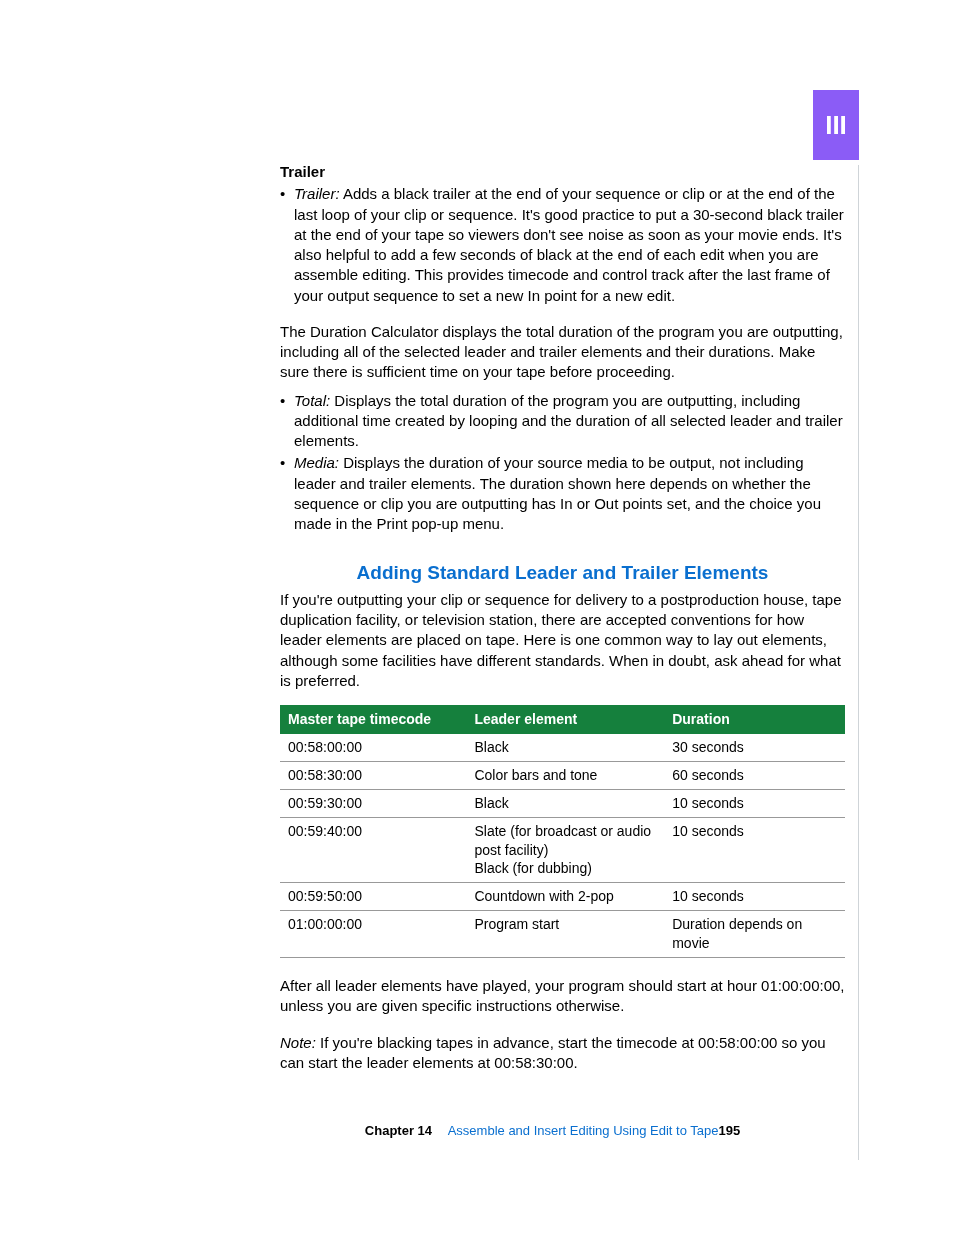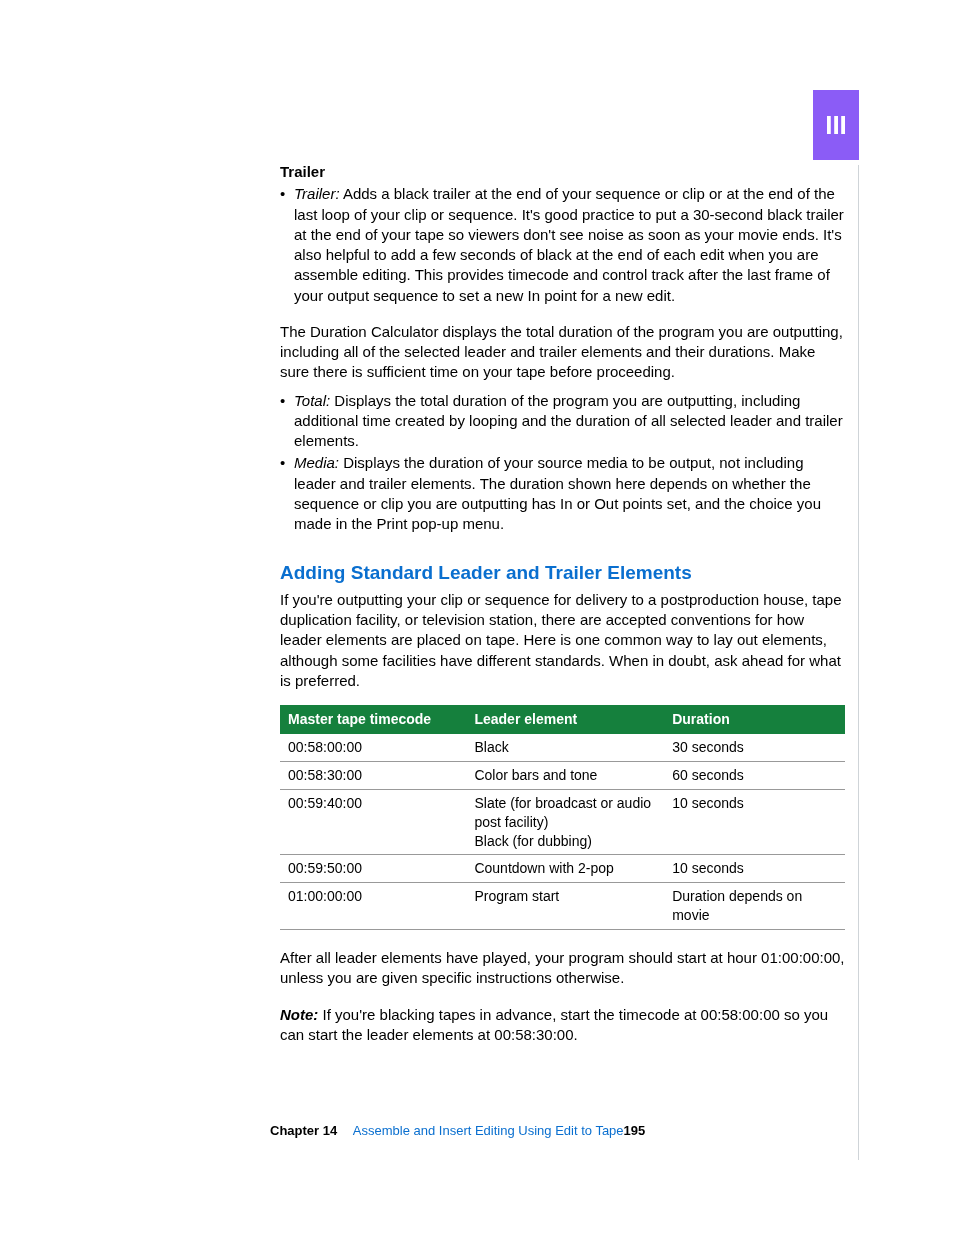--- a/index.html
+++ b/index.html
@@ -51,20 +51,21 @@
     top: 0;
   }
   .run-in { font-style: italic; text-align: right; }
   .section-gap { margin-top: 16px; }
   .h2 {
     color: #0a6fcf;
     font-weight: 600;
     font-size: 19px;
     margin-top: 26px;
     margin-bottom: 4px;
+    text-align: center;
   }
   table.leader {
     width: 100%;
     border-collapse: collapse;
     margin-top: 14px;
     font-size: 14px;
   }
   table.leader th {
     background: #15803d;
     color: #fff;
@@ -73,29 +74,29 @@
     padding: 5px 8px;
   }
   table.leader td {
     padding: 4px 8px;
     vertical-align: top;
     border-bottom: 1px solid #999;
   }
   table.leader td.le { line-height: 1.35; }
   .after-table { margin-top: 18px; }
   .note { margin-top: 16px; }
-  .note-label { font-style: italic; font-weight: 700; }
+  .note-label { font-style: italic; font-weight: 400; }
   .footer {
     position: absolute;
     left: 270px;
     width: 565px;
     top: 1123px;
     font-size: 13px;
     display: flex;
-    justify-content: flex-start;
+    justify-content: center;
     align-items: baseline;
   }
   .footer .chap-label { font-weight: 700; }
   .footer .chap-title { color: #0a6fcf; margin-left: 12px; }
   .footer .page { font-weight: 700; }
   .right-rule {
     position: absolute;
     right: 95px;
     top: 165px;
     bottom: 75px;
@@ -149,20 +150,25 @@
         <td>00:58:00:00</td>
         <td class="le">Black</td>
         <td>30 seconds</td>
       </tr>
       <tr>
         <td>00:58:30:00</td>
         <td class="le">Color bars and tone</td>
         <td>60 seconds</td>
       </tr>
       <tr>
+        <td>00:59:30:00</td>
+        <td class="le">Black</td>
+        <td>10 seconds</td>
+      </tr>
+      <tr>
         <td>00:59:40:00</td>
         <td class="le" style="white-space:pre-line;">Slate (for broadcast or audio post facility)
 Black (for dubbing)</td>
         <td>10 seconds</td>
       </tr>
       <tr>
         <td>00:59:50:00</td>
         <td class="le">Countdown with 2-pop</td>
         <td>10 seconds</td>
       </tr>

